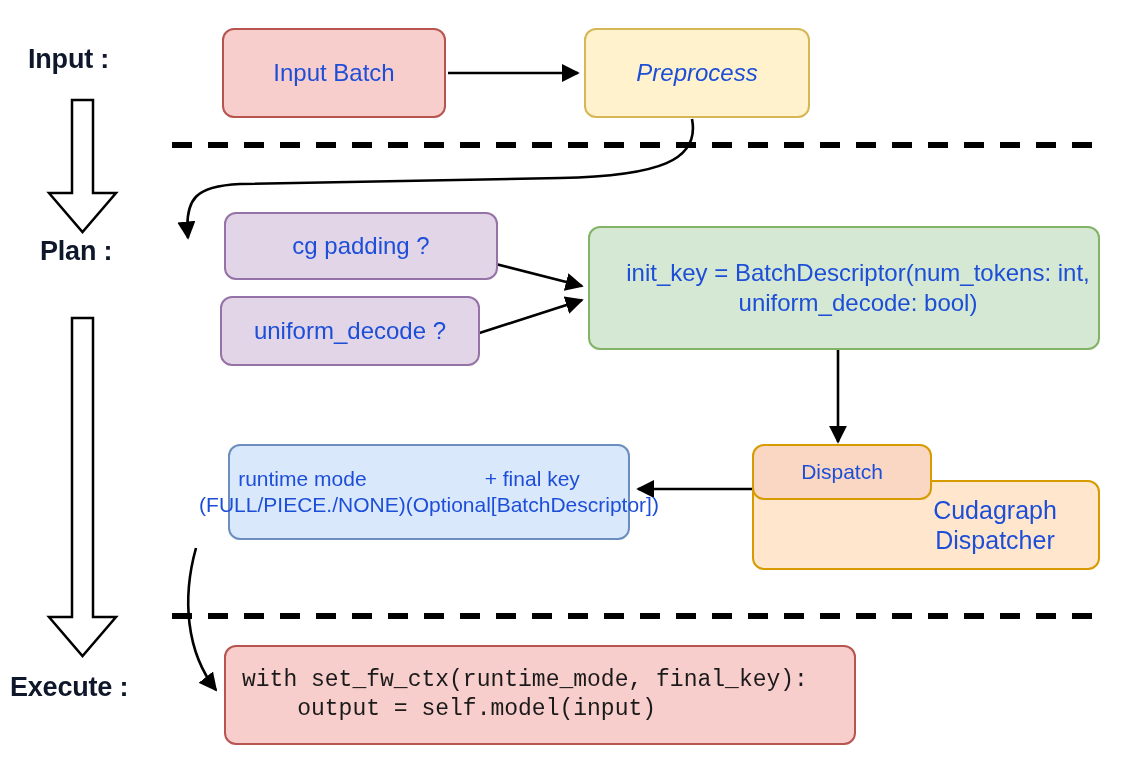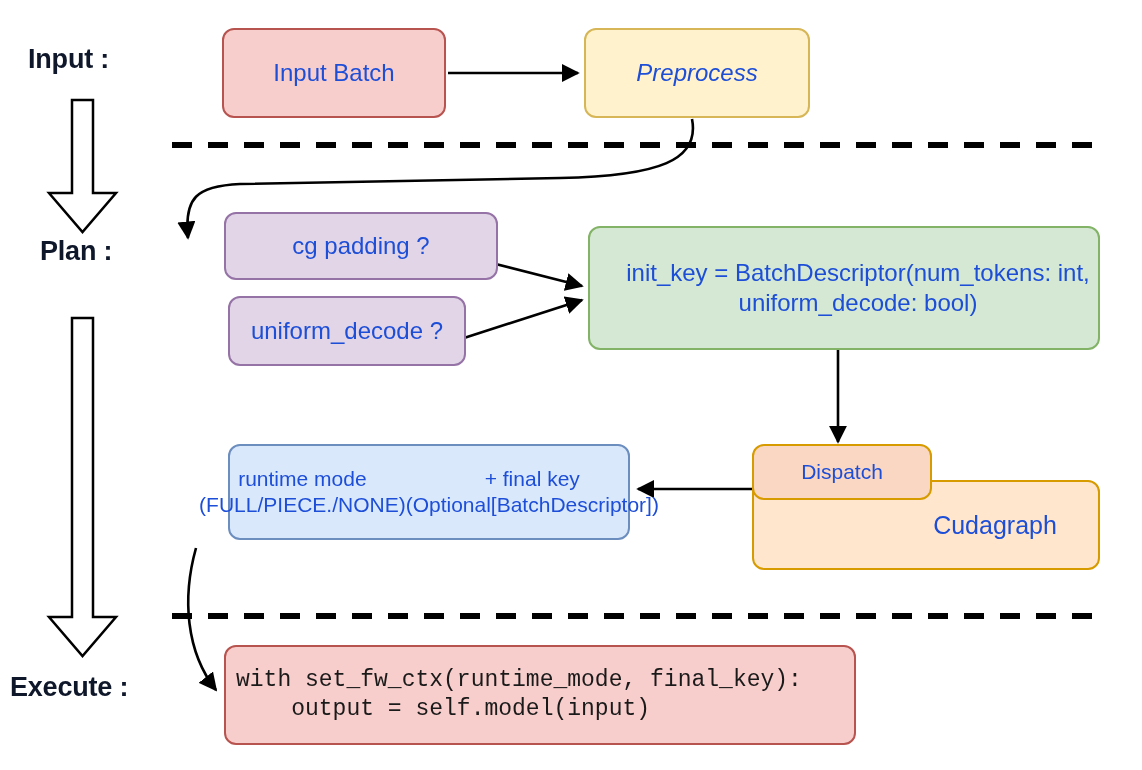--- a/index.html
+++ b/index.html
@@ -54,21 +54,21 @@
   .node-orange-outer { background: #ffe6cc; border-color: #d79b00; }
   .node-orange-inner { background: #fad7c3; border-color: #d79b00; }
   .node-blue   { background: #dae8fc; border-color: #6c8ebf; }
 
   .node-code {
     font-family: "Liberation Mono", "DejaVu Sans Mono", monospace;
     font-size: 23px;
     white-space: pre;
     text-align: left;
     justify-content: flex-start;
-    padding-left: 10px;
+    padding-left: 16px;
     color: #1a1a1a;
   }
   .node-sm { font-size: 21px; }
   .node-outer-label {
     position: absolute;
     right: 18px;
     top: 50%;
     transform: translateY(-50%);
     width: 170px;
     text-align: center;
@@ -126,32 +126,33 @@
   </div>
 
   <div class="node node-yellow" style="left:584px; top:28px; width:226px; height:90px;font-style:italic;">
     <span>Preprocess</span>
   </div>
 
   <div class="node node-purple" style="left:224px; top:212px; width:274px; height:68px;">
     <span>cg padding ?</span>
   </div>
 
-  <div class="node node-purple" style="left:228px; top:296px; width:238px; height:70px;text-align:right;">
+  <div class="node node-purple" style="left:220px; top:296px; width:260px; height:70px;text-align:right;">
     <span>uniform_decode ?</span>
   </div>
 
   <div class="node node-green" style="left:588px; top:226px; width:512px; height:124px; flex-direction:column;padding-left:28px;">
     <span>init_key = BatchDescriptor(num_tokens: int,</span>
     <span>uniform_decode: bool)</span>
   </div>
 
   <div class="node node-orange-outer" style="left:752px; top:436px; width:348px; height:90px; justify-content:flex-end;margin-top:44px;">
     <div class="node-outer-label">
       <div>Cudagraph</div>
+      <div>Dispatcher</div>
     </div>
   </div>
 
   <div class="node node-orange-inner node-sm" style="left:752px; top:444px; width:180px; height:56px; z-index:3;">
     <span>Dispatch</span>
   </div>
 
   <div class="node node-blue node-sm" style="left:228px; top:444px; width:402px; height:96px; flex-direction:row;">
     <span>runtime mode (FULL/PIECE./NONE)</span>
     <span>+ final key (Optional[BatchDescriptor])</span>

